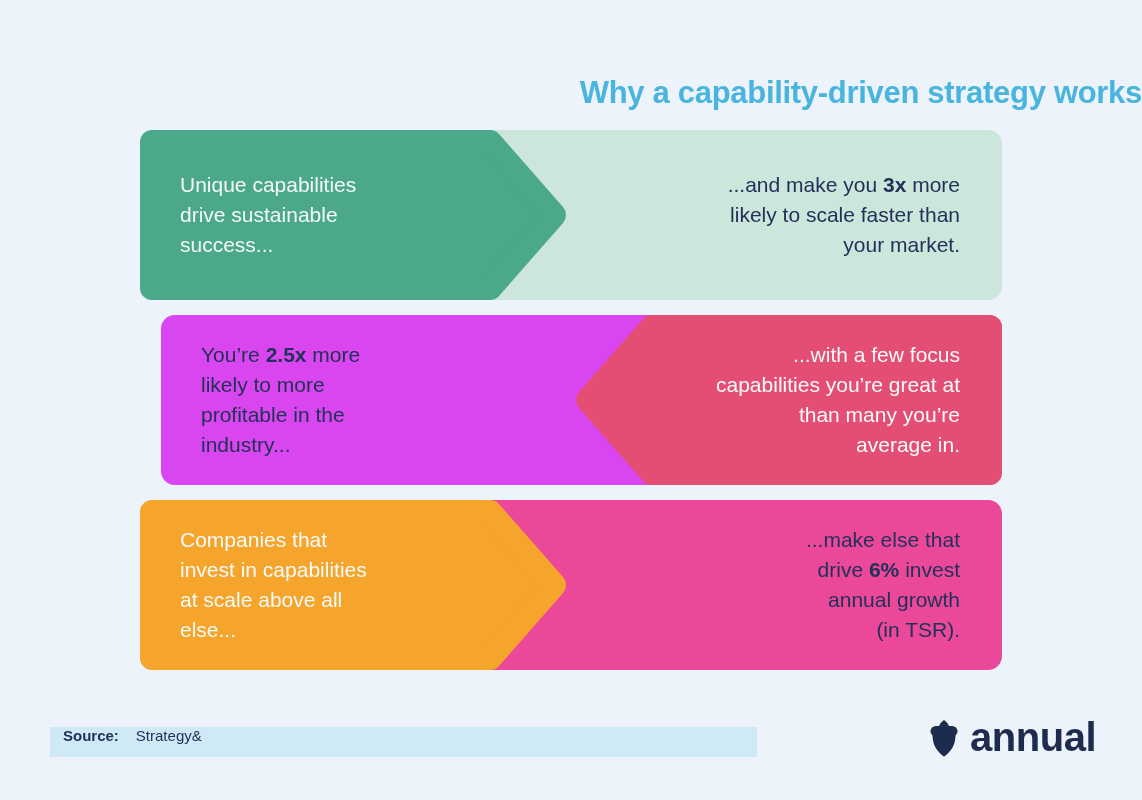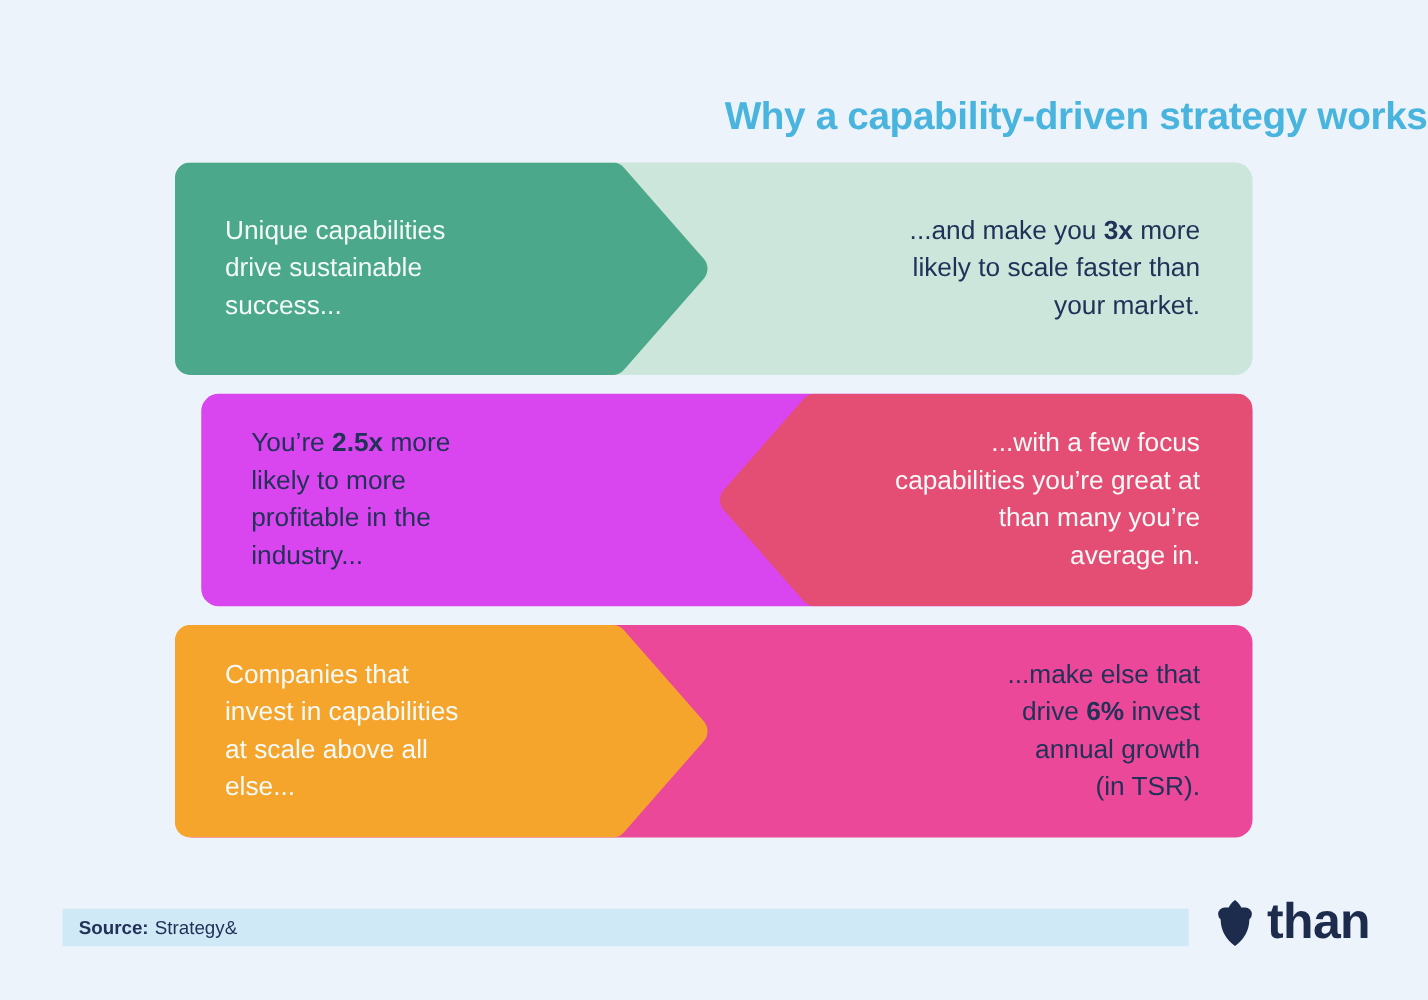--- a/index.html
+++ b/index.html
@@ -30,23 +30,23 @@
     position:absolute;top:0;height:100%;
     display:flex;flex-direction:column;justify-content:center;
     font-size:21px;line-height:30px;
   }
   .cell.left{left:40px;width:310px;text-align:left}
   .cell.right{right:42px;width:340px;text-align:right}
   .cell.white{color:var(--white-text)}
   .cell.navy{color:var(--navy)}
   .cell .b{font-weight:700}
   .source-bar{
-    position:absolute;left:50px;top:727px;width:901px;height:30px;
-    background:var(--source-bar);display:flex;align-items:center;
-    padding-left:13px;font-size:15px;color:var(--navy);
+    position:absolute;left:50px;top:727px;width:707px;height:30px;
+    background:var(--source-bar);display:flex;align-items:flex-start;
+    padding-left:13px;font-size:15px;color:var(--navy);gap:12px;
   }
   .source-bar .lbl{font-weight:700;margin-right:5px}
   .logo{
     position:absolute;right:46px;top:711px;height:56px;
     display:flex;align-items:center;gap:10px;color:var(--logo);
   }
   .logo .logo-text{
     font-size:40px;font-weight:700;letter-spacing:-0.5px;line-height:1;
     transform:translateY(-2px);
   }
@@ -114,14 +114,14 @@
 </div>
 
 <div class="logo">
   <svg width="32" height="38" viewBox="0 0 32 38" aria-hidden="true">
     <g fill="#1d2b4d">
       <path d="M16 0 C 12.8 2.6 11.3 4.6 10.8 6.8 L 21.2 6.8 C 20.7 4.6 19.2 2.6 16 0 Z"></path>
       <rect x="2.5" y="6" width="27" height="10.5" rx="5.25"></rect>
       <path d="M4.5 15 C 4.5 25 9 31.5 16 36.8 C 23 31.5 27.5 25 27.5 15 Z"></path>
     </g>
   </svg>
-  <span class="logo-text">than</span>
+  <span class="logo-text">annual</span>
 </div>
 
 </body></html>

